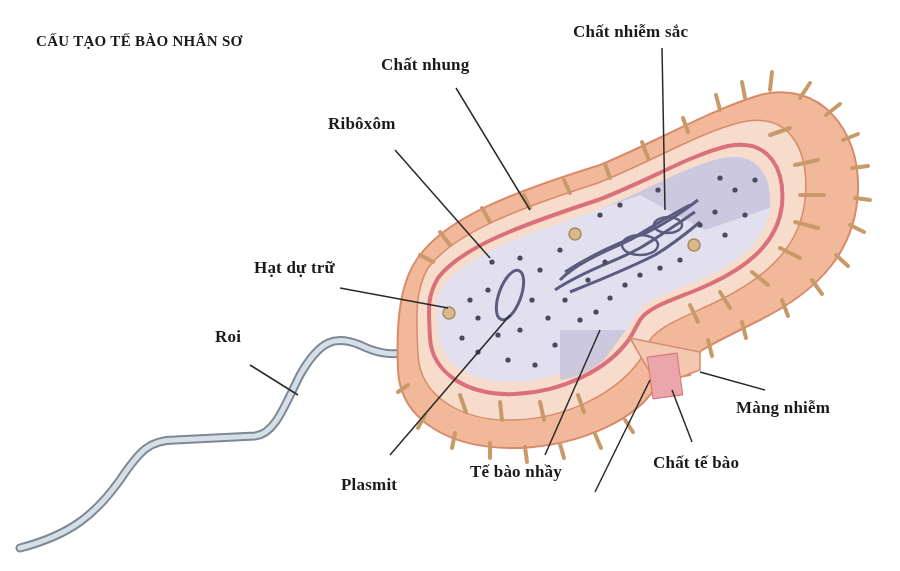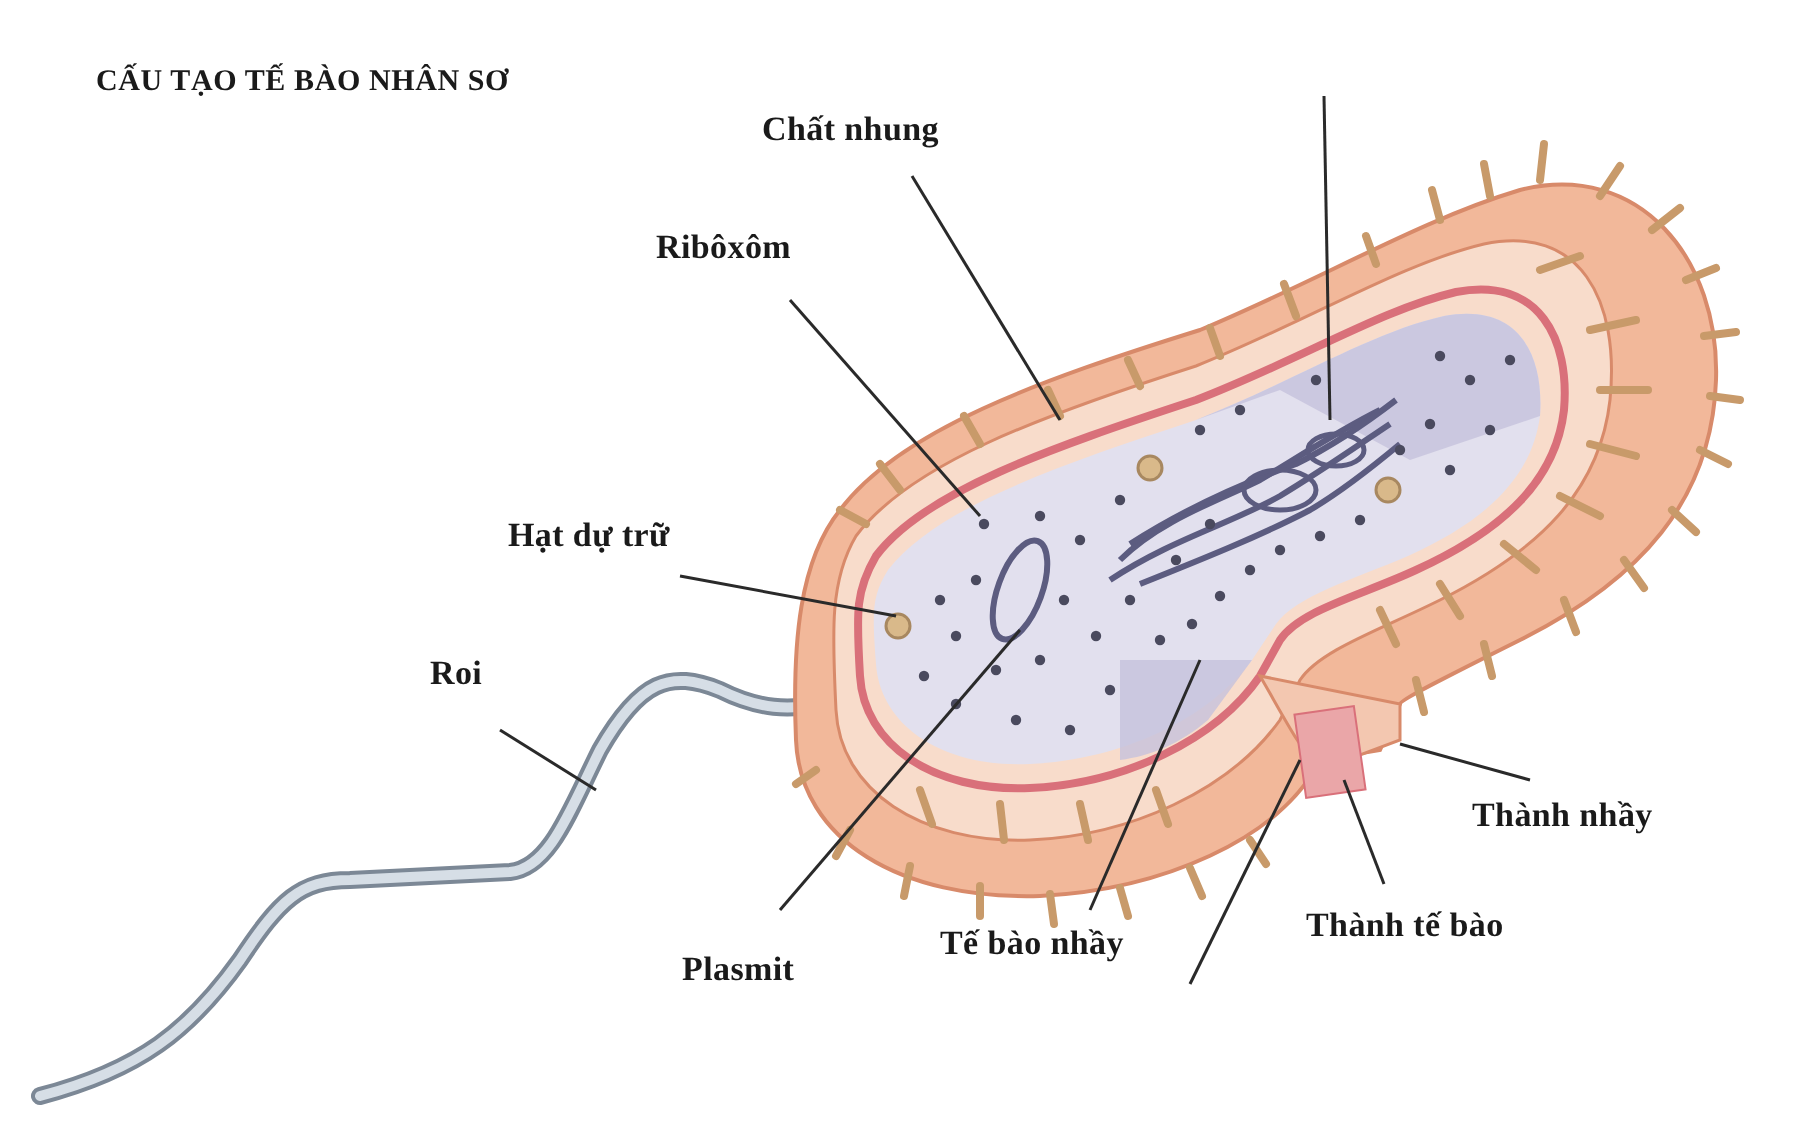--- a/index.html
+++ b/index.html
@@ -150,22 +150,23 @@
       <line x1="340" y1="288" x2="448" y2="308"></line>
       <line x1="250" y1="365" x2="298" y2="395"></line>
       <line x1="390" y1="455" x2="510" y2="315"></line>
       <line x1="545" y1="455" x2="600" y2="330"></line>
       <line x1="595" y1="492" x2="650" y2="380"></line>
       <line x1="692" y1="442" x2="672" y2="390"></line>
       <line x1="765" y1="390" x2="700" y2="372"></line>
     </g>
   </svg>
 
-  <div class="lbl title" style="left:36px; top:33px;margin-left:12px;">CẤU TẠO TẾ BÀO NHÂN SƠ</div>
+  <div class="lbl title" style="left:36px; top:33px;">CẤU TẠO TẾ BÀO NHÂN SƠ</div>
+  <div class="lbl" style="left:573px; top:22px;">Chất nhiễm sắc</div>
   <div class="lbl" style="left:381px; top:55px;">Chất nhung</div>
   <div class="lbl" style="left:328px; top:114px;">Ribôxôm</div>
   <div class="lbl" style="left:254px; top:258px;">Hạt dự trữ</div>
   <div class="lbl" style="left:215px; top:327px;font-family:Liberation Serif, serif;">Roi</div>
   <div class="lbl" style="left:341px; top:475px;">Plasmit</div>
   <div class="lbl" style="left:470px; top:462px;">Tế bào nhầy</div>
-  <div class="lbl" style="left:653px; top:453px;">Thành tế bào</div>
-  <div class="lbl" style="left:736px; top:398px;">Thành nhầy</div>
+  <div class="lbl" style="left:653px; top:453px;">Chất tế bào</div>
+  <div class="lbl" style="left:736px; top:398px;">Màng nhiễm</div>
 </div>
 
 </body></html>

